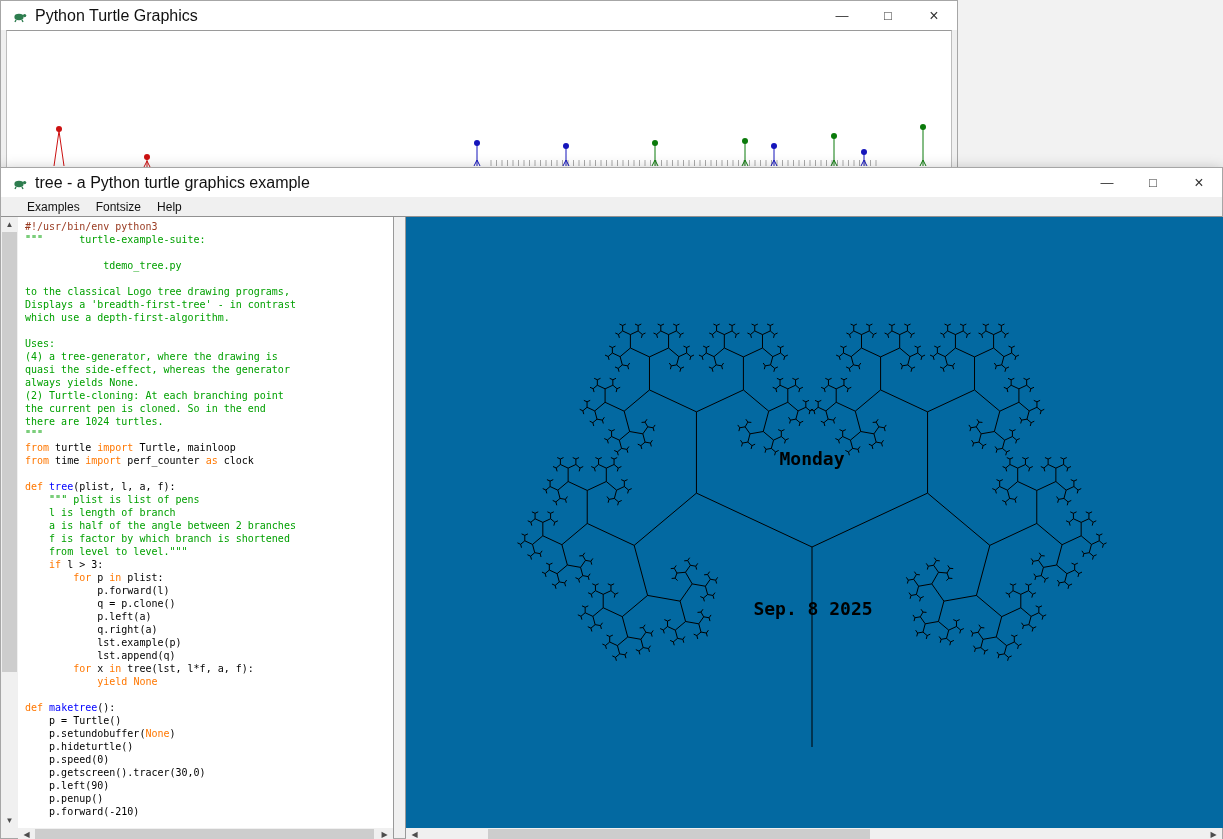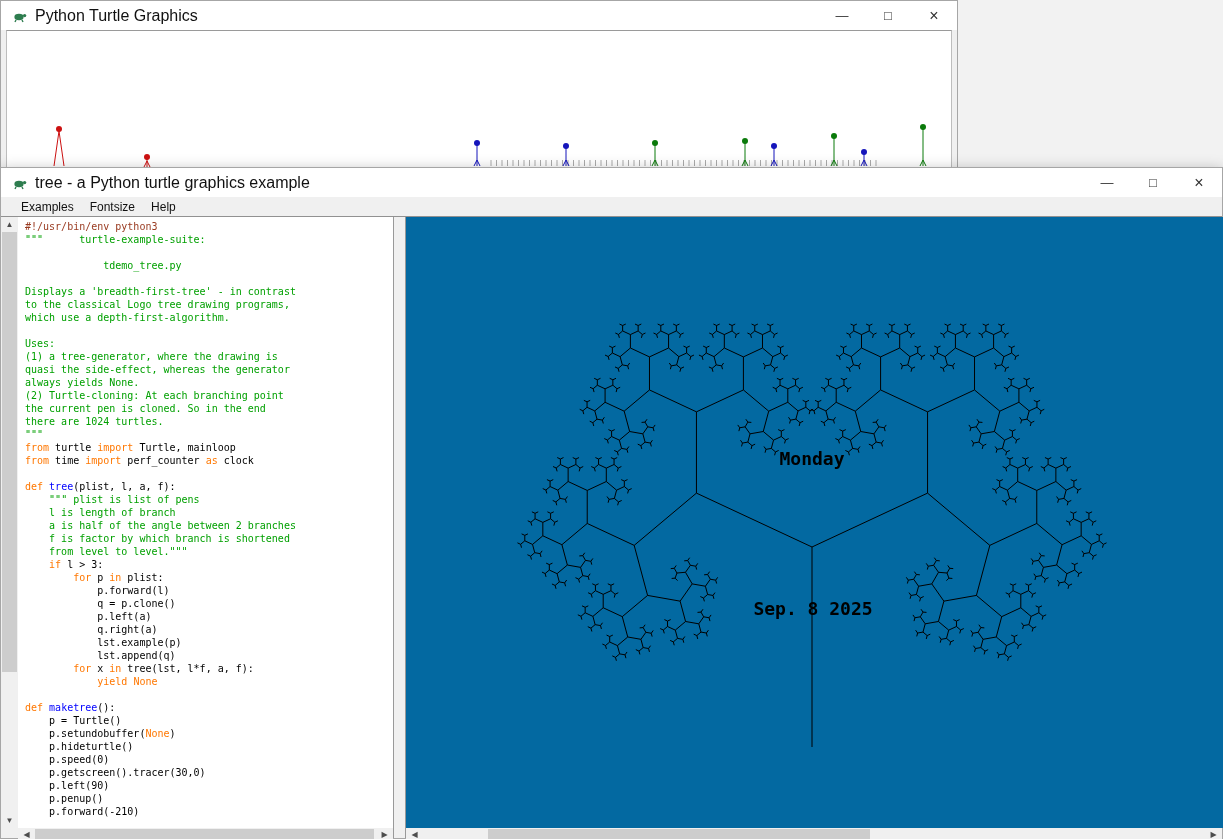--- a/index.html
+++ b/index.html
@@ -16,21 +16,21 @@
   .win-btn.close{font-size:16px}
 
   
   #bg-window{left:0;top:0;width:958px;height:430px}
   .bg-canvas{position:absolute;left:5px;top:29px;width:946px;height:395px;background:#fff;
     border:1px solid #bdbdbd;border-top:1px solid #9a9a9a}
   .bg-canvas svg{display:block}
 
   
   #demo-window{left:0;top:167px;width:1223px;height:672px;box-shadow:0 3px 14px rgba(0,0,0,.28)}
-  .menubar{height:19px;background:#f0f0f0;display:flex;align-items:stretch;padding-left:12px}
+  .menubar{height:19px;background:#f0f0f0;display:flex;align-items:stretch;padding-left:18px}
   .menu-item{font-size:12px;color:#111;padding:0 8px;display:flex;align-items:center}
   .content{position:absolute;left:0;top:48px;right:0;bottom:0;border-top:1px solid #919191;background:#f0f0f0}
 
   .left-pane{position:absolute;left:0;top:0;width:393px;height:100%;background:#f0f0f0;
     border-right:1px solid #999}
   .code-text{position:absolute;left:17px;top:0;width:375px;height:611px;background:#fff;
     overflow:hidden;padding:3px 0 0 7px;cursor:text}
   .code-line{white-space:pre;height:13px;line-height:13px;font-size:10px;
     font-family:"DejaVu Sans Mono",monospace;color:var(--tok-plain,#000)}
   .tk-c{color:var(--tok-comment)} .tk-s{color:var(--tok-string)}
@@ -228,26 +228,26 @@
           <div class="sb-thumb"></div>
         </div>
         <div class="sb-btn">▼</div>
       </div>
       <div class="code-text" id="code-lines">
           <div class="code-line"><span class="tk-c">#!/usr/bin/env python3</span></div>
           <div class="code-line"><span class="tk-s">"""      turtle-example-suite:</span></div>
           <div class="code-line"><span class="tk-p"></span></div>
           <div class="code-line"><span class="tk-s">             tdemo_tree.py</span></div>
           <div class="code-line"><span class="tk-p"></span></div>
+          <div class="code-line"><span class="tk-s">to the classical Logo tree drawing programs,</span></div>
           <div class="code-line"><span class="tk-s">Displays a 'breadth-first-tree' - in contrast</span></div>
-          <div class="code-line"><span class="tk-s">to the classical Logo tree drawing programs,</span></div>
           <div class="code-line"><span class="tk-s">which use a depth-first-algorithm.</span></div>
           <div class="code-line"><span class="tk-p"></span></div>
           <div class="code-line"><span class="tk-s">Uses:</span></div>
-          <div class="code-line"><span class="tk-s">(1) a tree-generator, where the drawing is</span></div>
+          <div class="code-line"><span class="tk-s">(4) a tree-generator, where the drawing is</span></div>
           <div class="code-line"><span class="tk-s">quasi the side-effect, whereas the generator</span></div>
           <div class="code-line"><span class="tk-s">always yields None.</span></div>
           <div class="code-line"><span class="tk-s">(2) Turtle-cloning: At each branching point</span></div>
           <div class="code-line"><span class="tk-s">the current pen is cloned. So in the end</span></div>
           <div class="code-line"><span class="tk-s">there are 1024 turtles.</span></div>
           <div class="code-line"><span class="tk-s">"""</span></div>
           <div class="code-line"><span class="tk-k">from</span><span class="tk-p"> turtle </span><span class="tk-k">import</span><span class="tk-p"> Turtle, mainloop</span></div>
           <div class="code-line"><span class="tk-k">from</span><span class="tk-p"> time </span><span class="tk-k">import</span><span class="tk-p"> perf_counter </span><span class="tk-k">as</span><span class="tk-p"> clock</span></div>
           <div class="code-line"><span class="tk-p"></span></div>
           <div class="code-line"><span class="tk-k">def</span><span class="tk-p"> </span><span class="tk-d">tree</span><span class="tk-p">(plist, l, a, f):</span></div>

